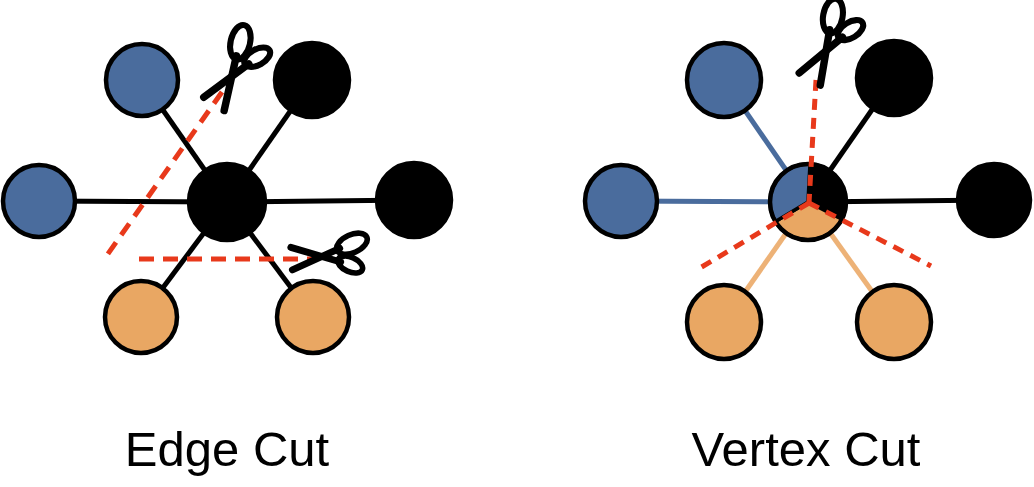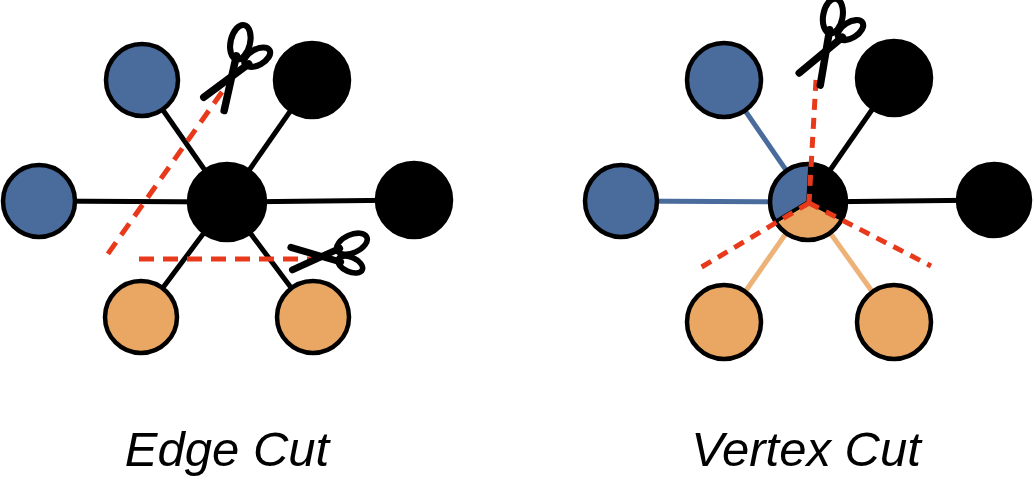--- a/index.html
+++ b/index.html
@@ -1,16 +1,16 @@
 <!DOCTYPE html>
 <html><head>
 <meta charset="utf-8">
 <style>
   html,body{margin:0;padding:0;background:#ffffff;}
-  #stage{position:relative;width:1034px;height:487px;background:#ffffff;overflow:hidden;font-style:italic;}
+  #stage{position:relative;width:1034px;height:487px;background:#ffffff;overflow:hidden;}
   .caption{font-family:"Liberation Sans",sans-serif;font-weight:400;font-size:49px;fill:#000;text-anchor:middle;}
 </style>
 </head>
 <body>
 
 <div id="stage">
 <svg id="scene" width="1034" height="487" viewBox="0 0 1034 487">
   <defs>
     <g id="scissors-sym" fill="none" stroke="#000">
       <path d="M 9 30 L -5.5 -9" stroke-width="5.5" stroke-linecap="round"></path>

